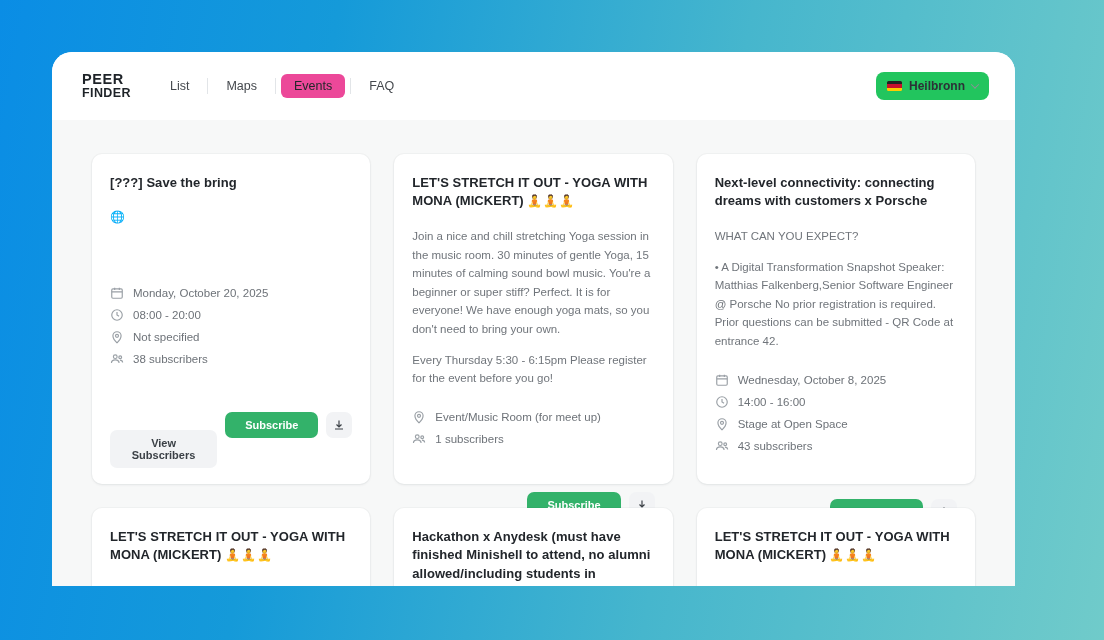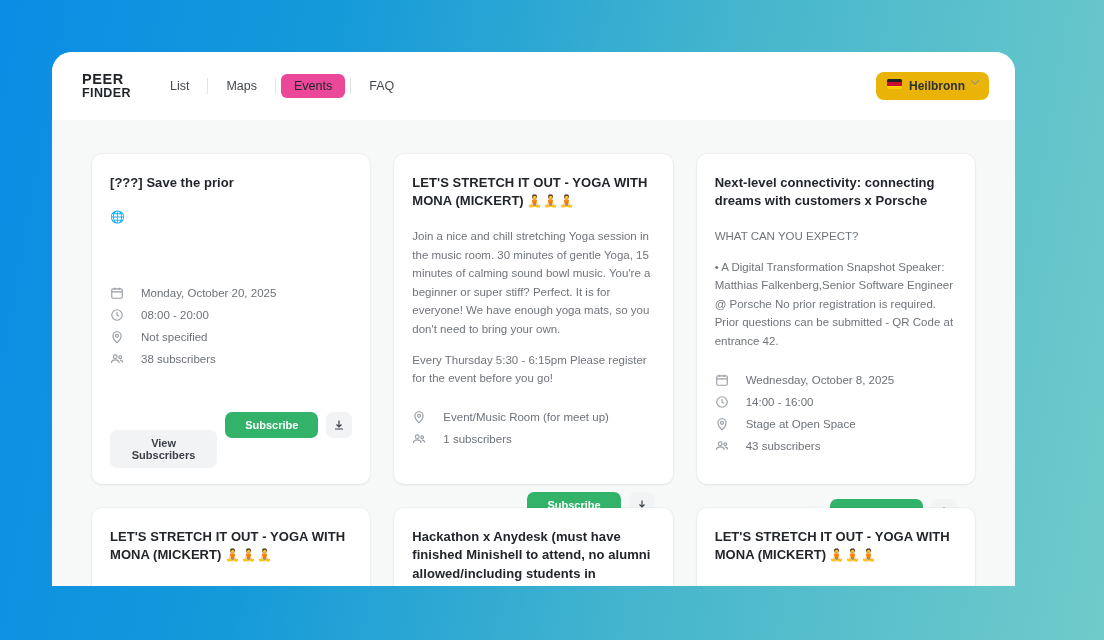--- a/index.html
+++ b/index.html
@@ -74,22 +74,23 @@
   .nav-sep {
     width: 1px;
     height: 16px;
     background: #e2e5e8;
     margin: 0 5px;
   }
 
   #location-selector {
     margin-left: auto;
     display: flex;
+    align-items: center;
     gap: 7px;
-    background: #eab308;
+    background: #22c55e;
     border-radius: 8px;
     padding: 7px 11px;
     font-size: 12px;
     color: #2c3136;
     font-weight: bold;
     cursor: pointer;
   }
   #location-selector .flag {
     width: 15px;
     height: 10px;
@@ -149,21 +150,21 @@
     font-size: 12px;
     color: #8a8f95;
   }
 
   .card-spacer { flex: 1 1 auto; min-height: 8px; }
 
   .meta-list { margin-top: 10px; }
   .meta-row {
     display: flex;
     align-items: center;
-    gap: 17px;
+    gap: 9px;
     font-size: 11.5px;
     color: #6d7278;
     padding: 4px 0;
   }
   .meta-row .ico { width: 14px; height: 14px; flex: none; display: block; color: #9aa0a6; }
 
   .card-actions {
     margin-top: 12px;
     display: flex;
     align-items: center;
@@ -235,21 +236,21 @@
       <span class="flag"></span>
       <span>Heilbronn</span>
       <span class="chev"></span>
     </div>
   </div>
 
   <div id="events-grid">
 
     <div class="event-card row1">
       <div class="card-title">
-        <span>[???] Save the prior</span>
+        <span>[???] Save the bring</span>
         <span class="title-emoji"></span>
       </div>
       <div class="emoji-only">🌐</div>
       <div class="card-spacer"></div>
       <div class="meta-list">
         <div class="meta-row">
           <svg class="ico" viewBox="0 0 24 24" fill="none" stroke="currentColor" stroke-width="2">
               <rect x="3" y="5" width="18" height="16" rx="2"></rect>
               <path d="M3 10h18M8 3v4M16 3v4"></path>
             </svg>

